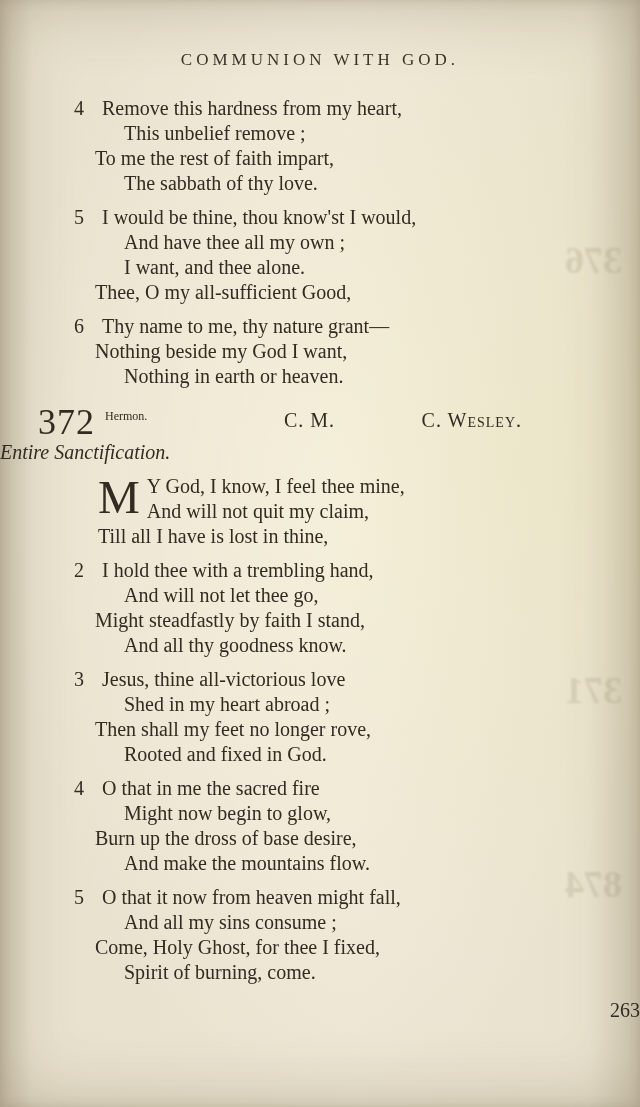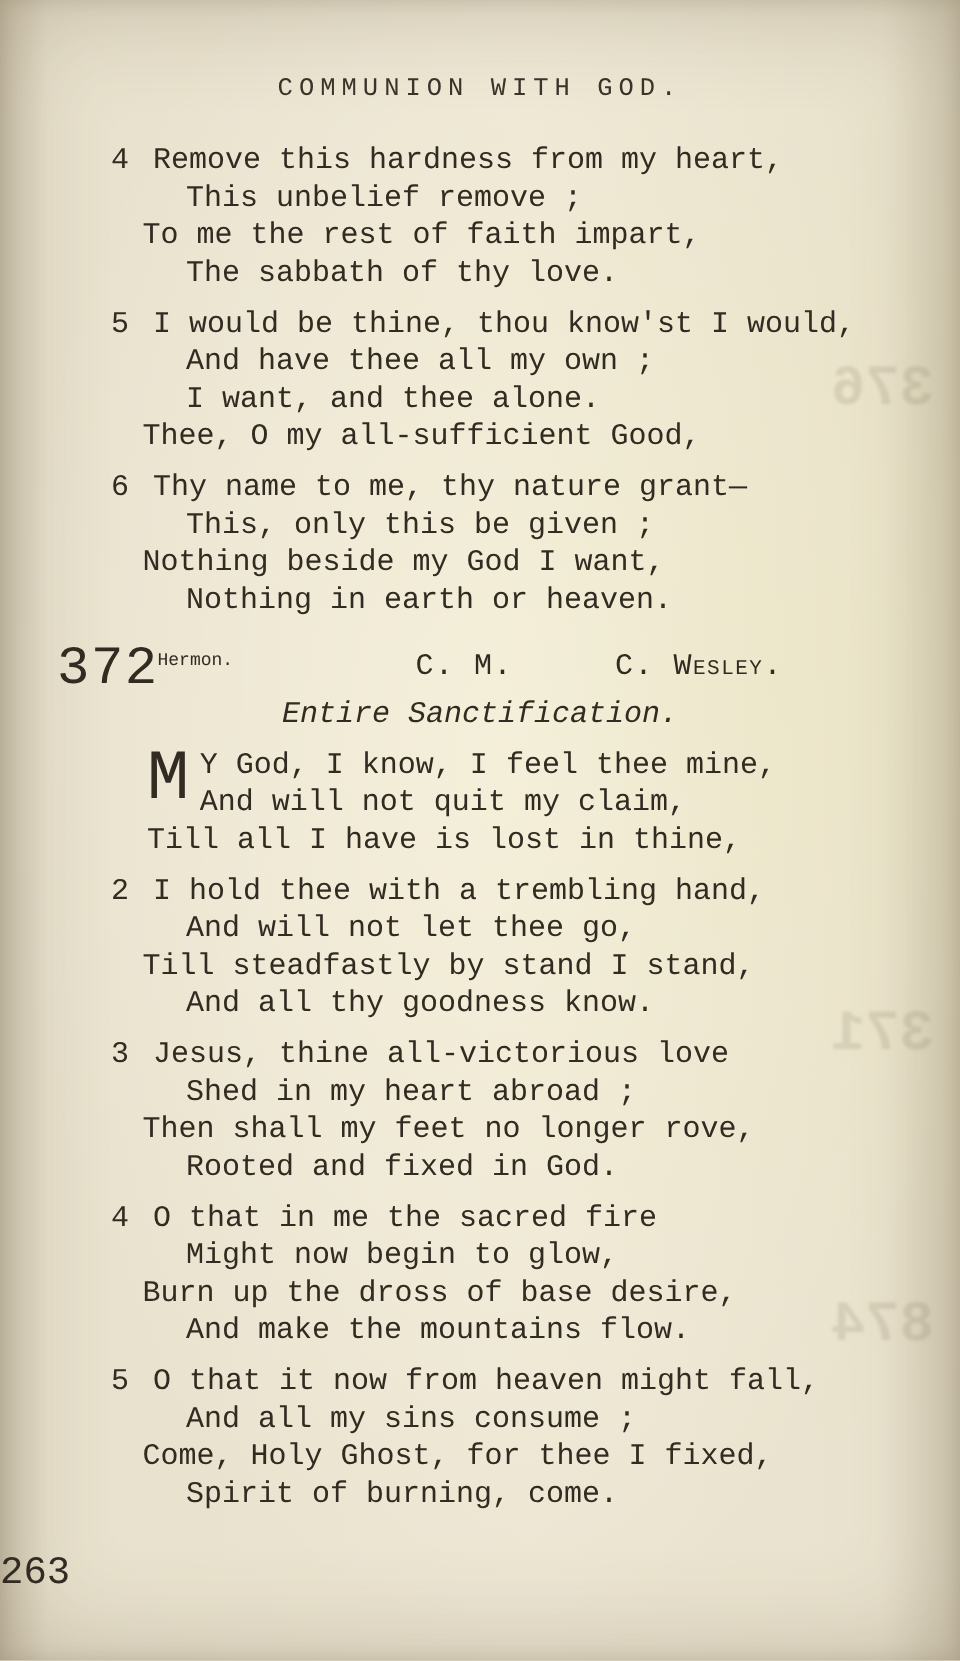--- a/index.html
+++ b/index.html
@@ -5,21 +5,21 @@
   html, body {
     margin: 0;
     padding: 0;
     background: #e7dfcb;
   }
   .page {
     position: relative;
     width: 640px;
     height: 1107px;
     overflow: hidden;
-    font-family: Liberation Mono, monospace;
+    font-family: Liberation Serif, serif;
     color: #322b22;
     background:
       radial-gradient(ellipse at 82% 42%, rgba(228,222,160,0.22), rgba(0,0,0,0) 55%),
       radial-gradient(ellipse at 52% 45%, rgba(255,252,238,0.55), rgba(0,0,0,0) 70%),
       linear-gradient(to right, #d3cab4 0%, #e8e1cd 5%, #ece5d2 55%, #e9e2ce 92%, #d8d0ba 100%);
     box-shadow: inset 0 0 70px rgba(96,80,52,0.30), inset 0 0 12px rgba(96,80,52,0.18);
   }
   .ghost {
     position: absolute;
     right: 18px;
@@ -94,43 +94,43 @@
   .author {
     position: absolute;
     right: 118px;
     top: 2px;
     font-size: 20px;
     font-variant: small-caps;
     letter-spacing: 1px;
     text-align: center;
   }
   .subtitle {
-    text-align: center;
+    text-align: left;
     font-style: italic;
     font-size: 20px;
     margin: 2px 0 10px 0;
   }
 
   .first-verse { padding-left: 100px; }
   .dropcap {
     float: left;
     font-size: 47px;
     line-height: 44px;
     height: 48px;
     margin: 1px 7px 0 -2px;
   }
   .first-verse .line.fl1 { margin-left: 0; }
   .first-verse .line.fl2 { margin-left: 0; }
   .first-verse .line.fl3 { clear: left; margin-left: -2px; }
   .first-verse .line.fl4 { margin-left: 24px; }
 
   .page-number {
-    margin-top: 24px;
-    text-align: left;
-    font-size: 26px;
+    margin-top: 14px;
+    text-align: right;
+    font-size: 20px;
   }
 </style>
 </head>
 <body>
 
 <div class="page">
 
   <span class="ghost g0">376</span>
   <span class="ghost g1">371</span>
   <span class="ghost g2">874</span>
@@ -151,21 +151,20 @@
       <span class="verse-number">5</span>
       <div class="line l1">I would be thine, thou know'st I would,</div>
       <div class="line l2">And have thee all my own ;</div>
       <div class="line l4">I want, and thee alone.</div>
       <div class="line l3">Thee, O my all-sufficient Good,</div>
     </div>
 
     <div class="verse">
       <span class="verse-number">6</span>
       <div class="line l1">Thy name to me, thy nature grant—</div>
-      <div class="line l2">This, only this be given ;</div>
       <div class="line l3">Nothing beside my God I want,</div>
       <div class="line l4">Nothing in earth or heaven.</div>
     </div>
 
   </div>
 
   <div>
 
     <div class="hymn-head">
       <span class="hymn-number">372</span>
@@ -180,21 +179,21 @@
       <span class="dropcap">M</span>
       <div class="line fl1">Y God, I know, I feel thee mine,</div>
       <div class="line fl2">And will not quit my claim,</div>
       <div class="line fl3">Till all I have is lost in thine,</div>
     </div>
 
     <div class="verse">
       <span class="verse-number">2</span>
       <div class="line l1">I hold thee with a trembling hand,</div>
       <div class="line l2">And will not let thee go,</div>
-      <div class="line l3">Till steadfastly by stand I stand,</div>
+      <div class="line l3">Might steadfastly by faith I stand,</div>
       <div class="line l4">And all thy goodness know.</div>
     </div>
 
     <div class="verse">
       <span class="verse-number">3</span>
       <div class="line l1">Jesus, thine all-victorious love</div>
       <div class="line l2">Shed in my heart abroad ;</div>
       <div class="line l3">Then shall my feet no longer rove,</div>
       <div class="line l4">Rooted and fixed in God.</div>
     </div>

